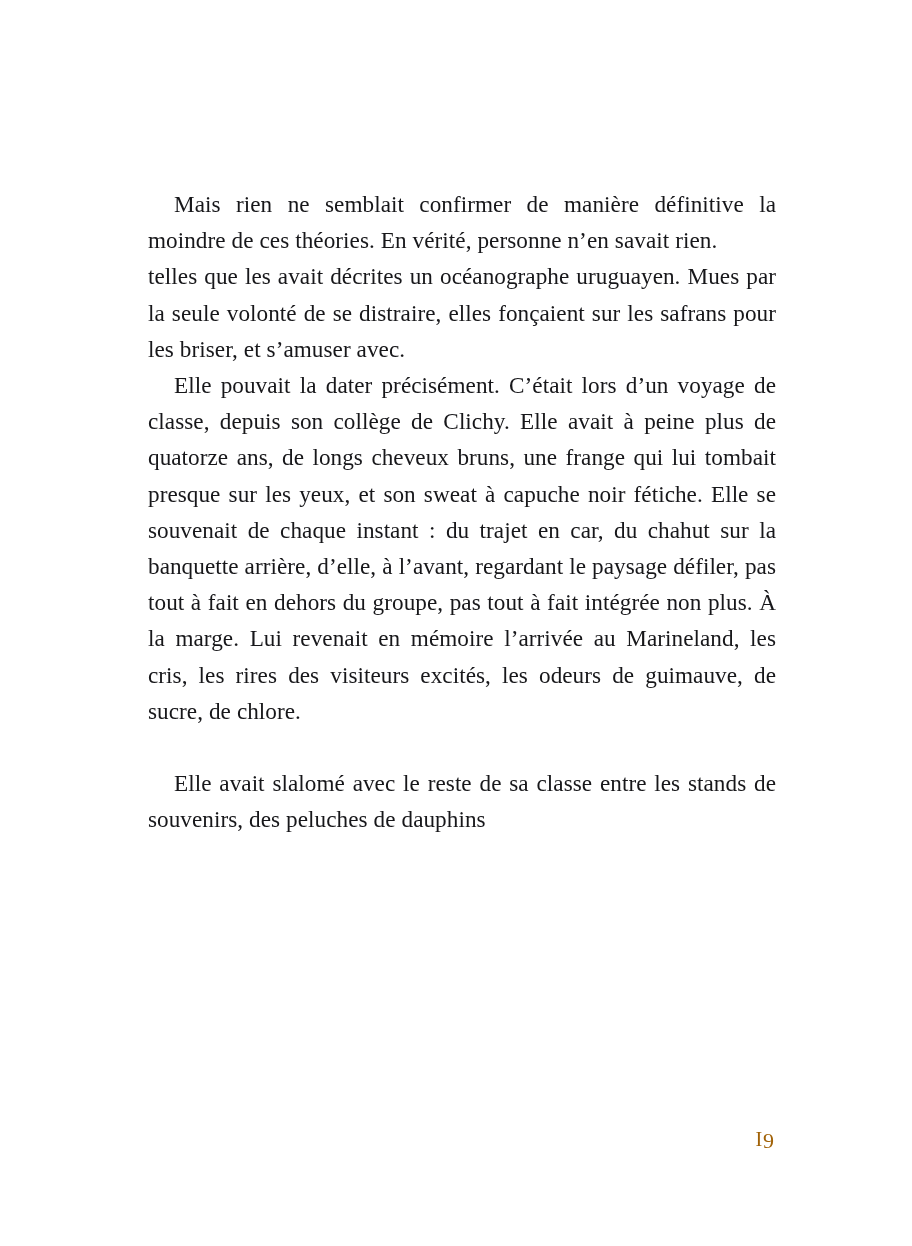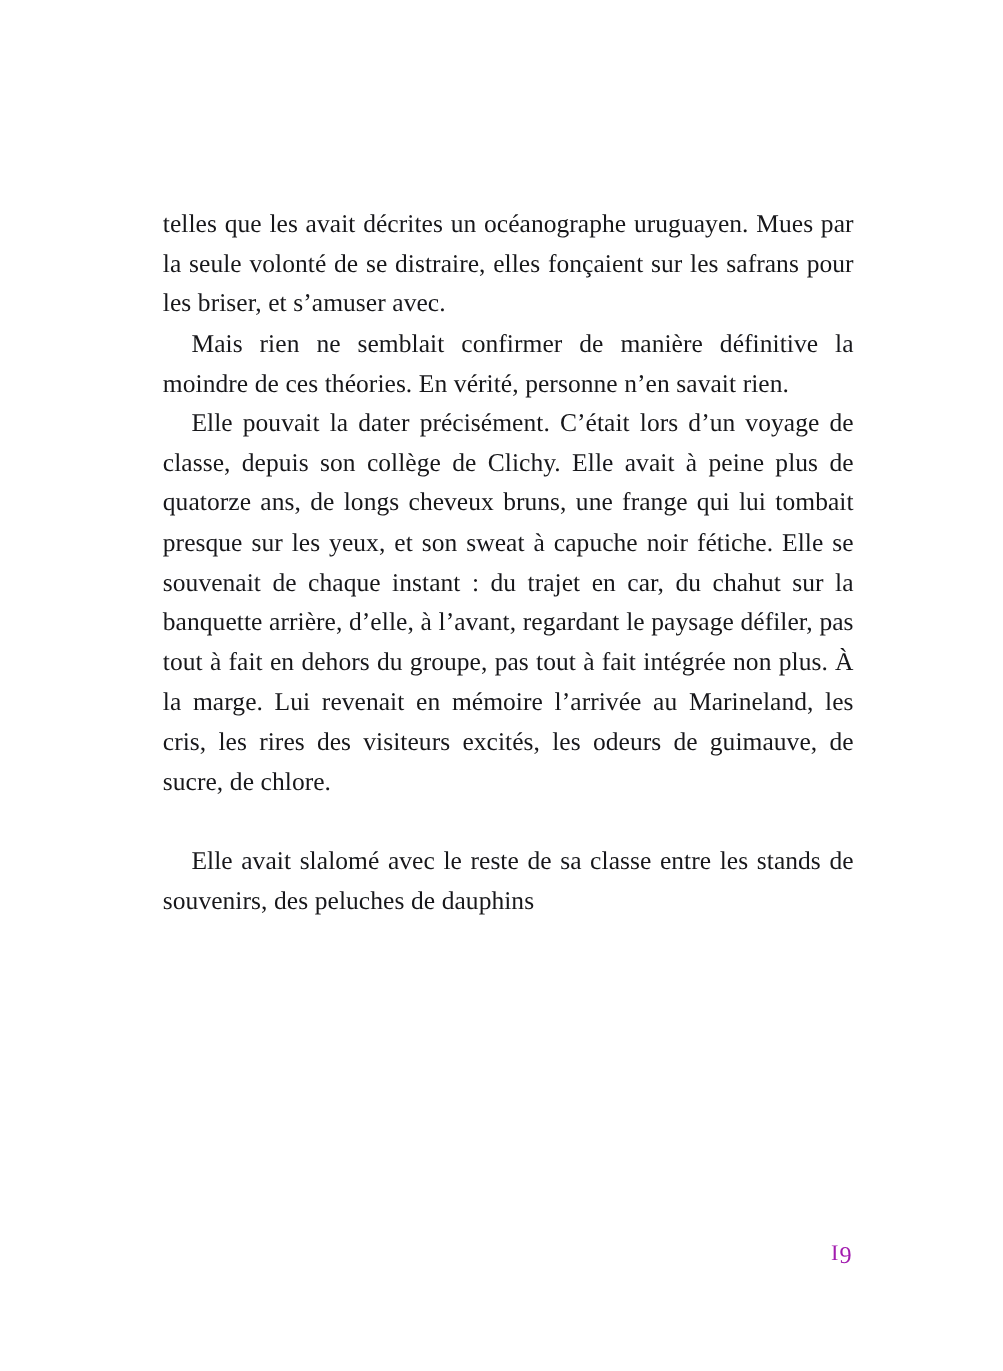--- a/index.html
+++ b/index.html
@@ -59,43 +59,43 @@
   .folio {
     position: absolute;
     right: 137px;
     bottom: 96px;
     font-size: 22px;
     line-height: 1;
     font-family: "Liberation Serif", "DejaVu Serif", serif;
     font-variant-numeric: oldstyle-nums;
     font-feature-settings: "onum" 1;
     letter-spacing: 0.04em;
-    color: #a21caf;
+    color: #a16207;
   }
   .folio .fig-one {
     font-variant: small-caps;
     font-size: 0.92em;
     position: relative;
     top: -0.02em;
   }
   .folio .fig-rest {
     position: relative;
     top: 0.085em;
   }
 </style>
 </head>
 <body>
 
 <div class="page">
 
   <div class="text-block">
 
+    <p class="para">Mais rien ne semblait confirmer de manière définitive la moindre de ces théories. En vérité, personne n’en savait rien.</p>
+
     <p class="para continued">telles que les avait décrites un océanographe uruguayen. Mues par la seule volonté de se distraire, elles fonçaient sur les safrans pour les briser, et s’amuser avec.</p>
-
-    <p class="para">Mais rien ne semblait confirmer de manière définitive la moindre de ces théories. En vérité, personne n’en savait rien.</p>
 
 
     <p class="para">Elle pouvait la dater précisément. C’était lors d’un voyage de classe, depuis son collège de Clichy. Elle avait à peine plus de quatorze ans, de longs cheveux bruns, une frange qui lui tombait presque sur les yeux, et son sweat à capuche noir fétiche. Elle se souvenait de chaque instant : du trajet en car, du chahut sur la banquette arrière, d’elle, à l’avant, regardant le paysage défiler, pas tout à fait en dehors du groupe, pas tout à fait intégrée non plus. À la marge. Lui revenait en mémoire l’arrivée au Marineland, les cris, les rires des visiteurs excités, les odeurs de guimauve, de sucre, de chlore.</p>
 
     <div class="section-gap"></div>
 
     <p class="para">Elle avait slalomé avec le reste de sa classe entre les stands de souvenirs, des peluches de dauphins</p>
 
   </div>
 

